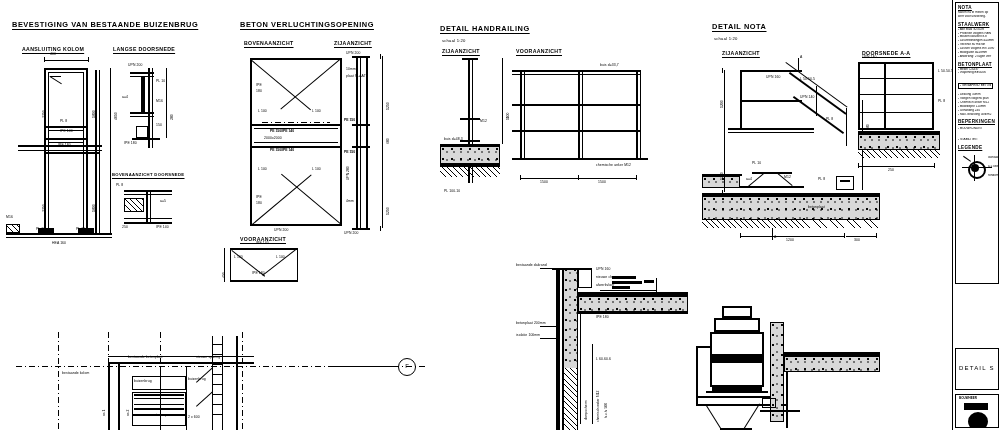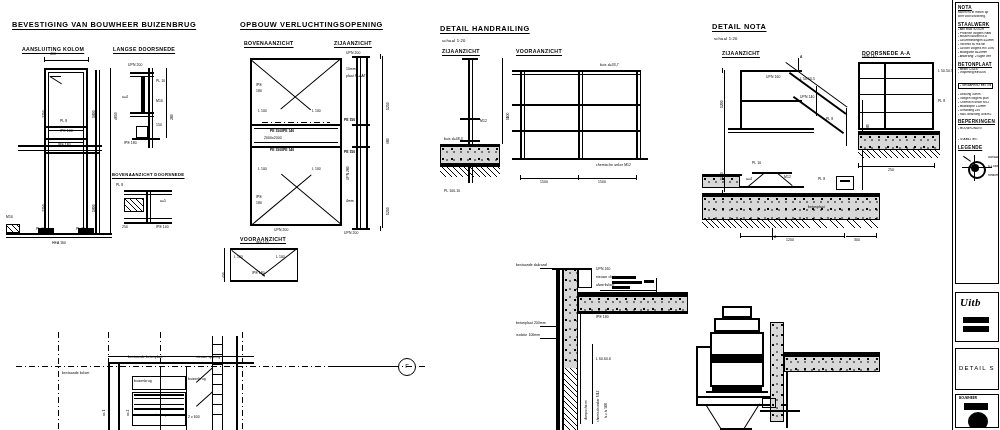--- a/index.html
+++ b/index.html
@@ -56,21 +56,21 @@
   .nsp{height:3px;}
   .logo-it{font-family:"Liberation Serif",serif;font-style:italic;
            font-size:11px;font-weight:bold;letter-spacing:.3px;}
   .tbl-txt{font-size:6px;letter-spacing:1.2px;}
 </style>
 </head>
 <body>
 
 <div id="sheet">
 
-  <div class="ttl" style="left:12px;top:20px;">BEVESTIGING VAN BOUWHEER BUIZENBRUG</div>
+  <div class="ttl" style="left:12px;top:20px;">BEVESTIGING VAN BESTAANDE BUIZENBRUG</div>
 
   <div class="sub" style="left:22px;top:46px;">AANSLUITING KOLOM</div>
   <div class="sub" style="left:113px;top:46px;">LANGSE DOORSNEDE</div>
   <div class="sub" style="left:112px;top:172px;font-size:4.2px;">BOVENAANZICHT DOORSNEDE</div>
 
   <div>
 
     <div class="ln vl2" style="left:44px;top:68px;height:165px;"></div>
     <div class="ln vl2" style="left:86px;top:68px;height:165px;"></div>
     <div class="ln hl2" style="left:44px;top:68px;width:44px;"></div>
@@ -147,21 +147,21 @@
     <div class="ln vl" style="left:150px;top:190px;height:32px;"></div>
     <div class="ln hl" style="left:124px;top:194px;width:48px;"></div>
     <div class="ln hl" style="left:124px;top:218px;width:48px;"></div>
     <div class="hatch-45" style="left:124px;top:198px;width:20px;height:14px;border:1px solid #000;box-sizing:border-box;"></div>
     <div class="lbl" style="left:116px;top:184px;">PL 8</div>
     <div class="lbl" style="left:160px;top:200px;">a=5</div>
     <div class="lbl" style="left:122px;top:226px;">250</div>
     <div class="lbl" style="left:156px;top:226px;">IPE 140</div>
   </div>
 
-  <div class="ttl" style="left:240px;top:20px;">OPBOUW VERLUCHTINGSOPENING</div>
+  <div class="ttl" style="left:240px;top:20px;">BETON VERLUCHTINGSOPENING</div>
   <div class="sub" style="left:244px;top:40px;">BOVENAANZICHT</div>
   <div class="sub" style="left:334px;top:40px;">ZIJAANZICHT</div>
   <div class="sub" style="left:240px;top:236px;">VOORAANZICHT</div>
 
   <div>
     <div class="box2" style="left:250px;top:58px;width:92px;height:168px;"></div>
     <div class="ln hl2" style="left:250px;top:124px;width:92px;"></div>
     <div class="ln hl2" style="left:250px;top:146px;width:92px;"></div>
     <div class="ln hl" style="left:254px;top:128px;width:84px;"></div>
     <div class="ln hl" style="left:254px;top:142px;width:84px;"></div>
@@ -527,25 +527,20 @@
                     border:2px solid #000;border-radius:50%;"></div>
         <div style="position:absolute;left:15px;top:13px;width:8px;height:8px;background:#000;border-radius:50%;"></div>
         <div style="position:absolute;left:6px;top:10px;width:9px;height:1px;background:#000;
                     transform:rotate(35deg);transform-origin:100% 0;"></div>
         <div class="nline" style="position:absolute;left:30px;top:5px;">lasnaad</div>
         <div class="nline" style="position:absolute;left:30px;top:14px;">a = keeldikte</div>
         <div class="nline" style="position:absolute;left:30px;top:23px;">rondom lassen</div>
       </div>
     </div>
 
-    <div class="rpanel" style="top:292px;width:44px;height:50px;">
-      <div class="logo-it" style="margin:3px 0 0 4px;">Uitb</div>
-      <div class="fill" style="left:7px;top:24px;width:26px;height:6px;"></div>
-      <div class="fill" style="left:7px;top:33px;width:26px;height:6px;"></div>
-    </div>
 
     <div class="rpanel" style="top:348px;width:44px;height:42px;">
       <div class="tbl-txt" style="margin:16px 0 0 3px;">DETAIL S</div>
     </div>
 
     <div class="rpanel" style="top:394px;width:44px;height:34px;">
       <div style="font-size:3px;margin:1px 0 0 3px;font-weight:bold;">BOUWHEER</div>
       <div class="fill" style="left:8px;top:8px;width:24px;height:7px;"></div>
       <div style="position:absolute;left:12px;top:17px;width:16px;height:15px;
                   border:2px solid #000;border-radius:50%;background:#000;"></div>

